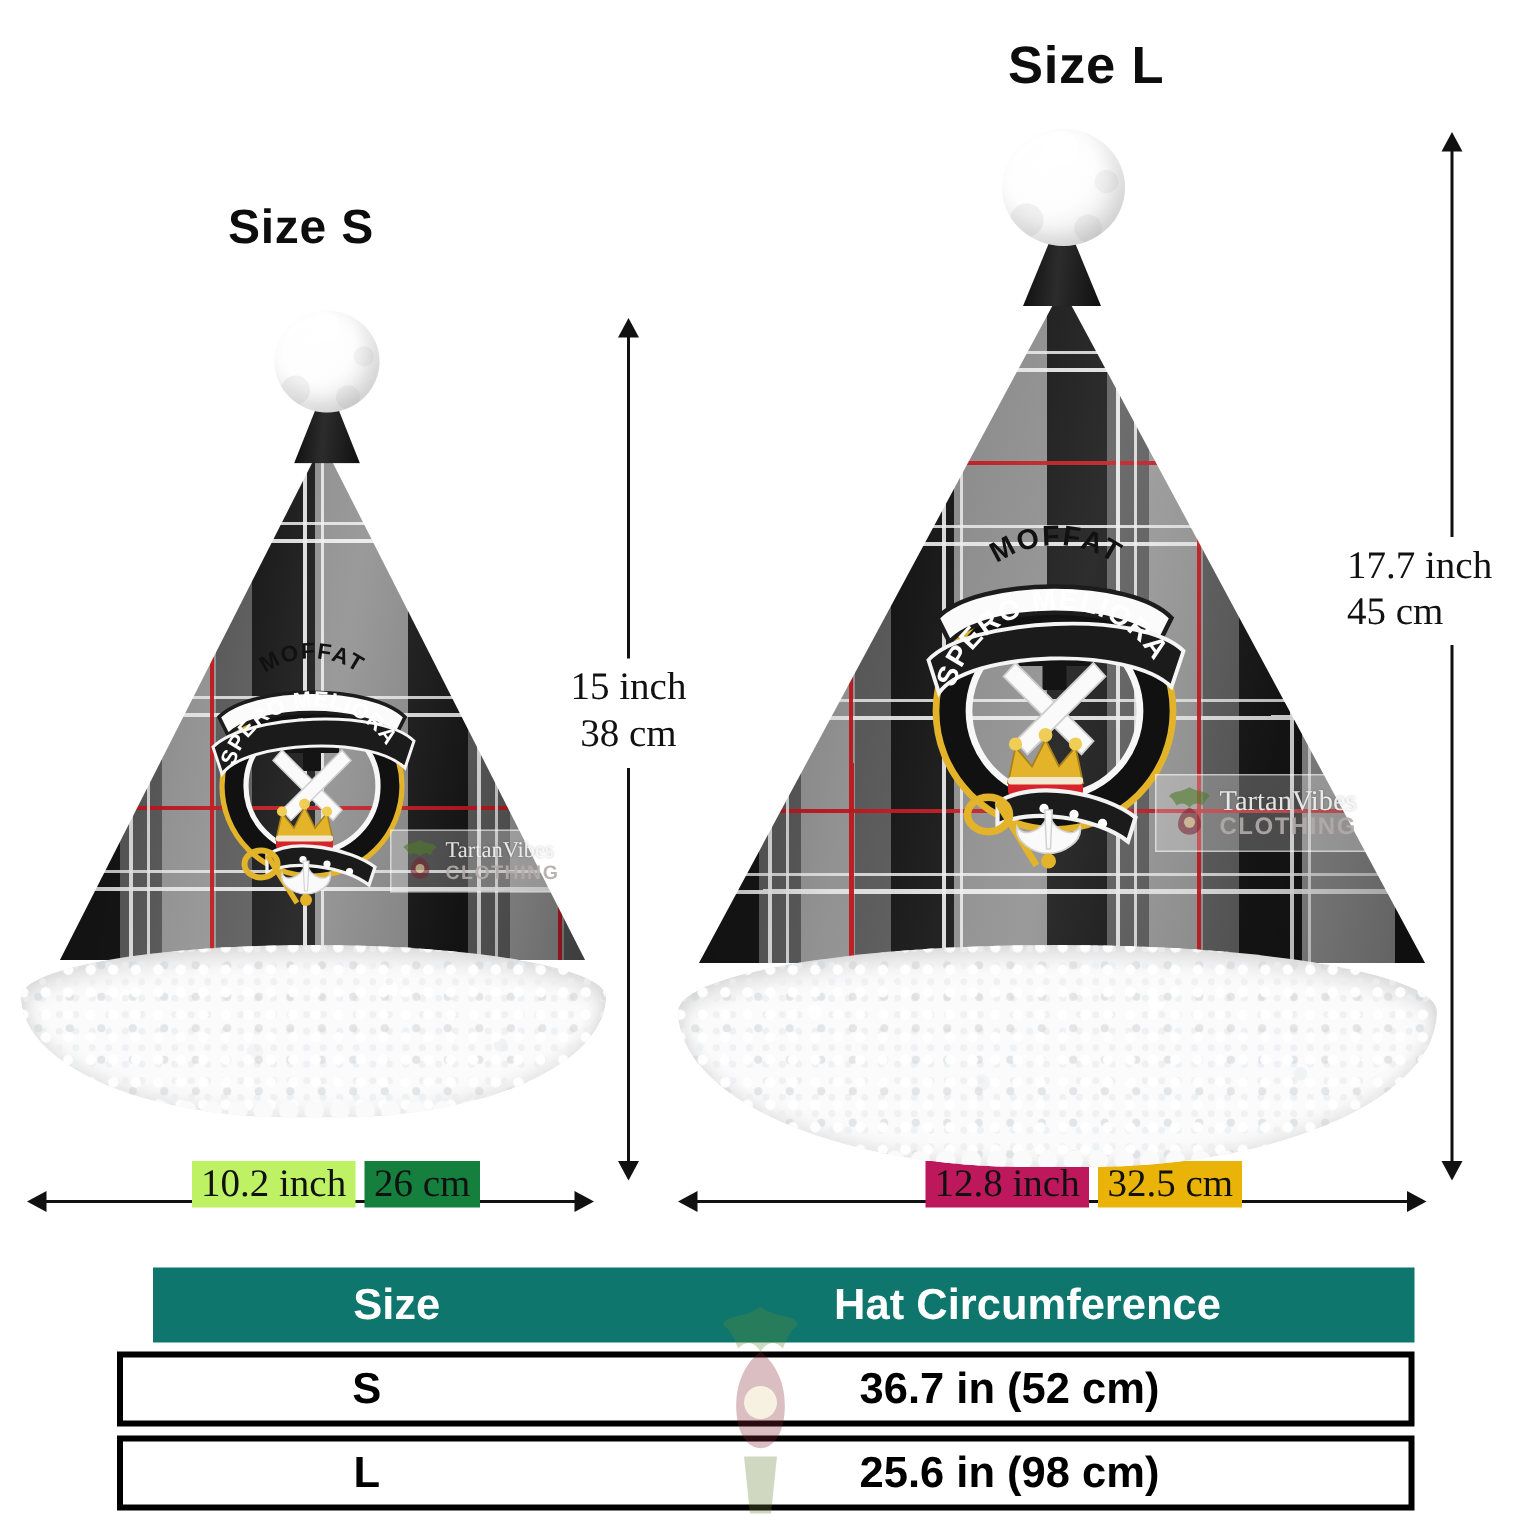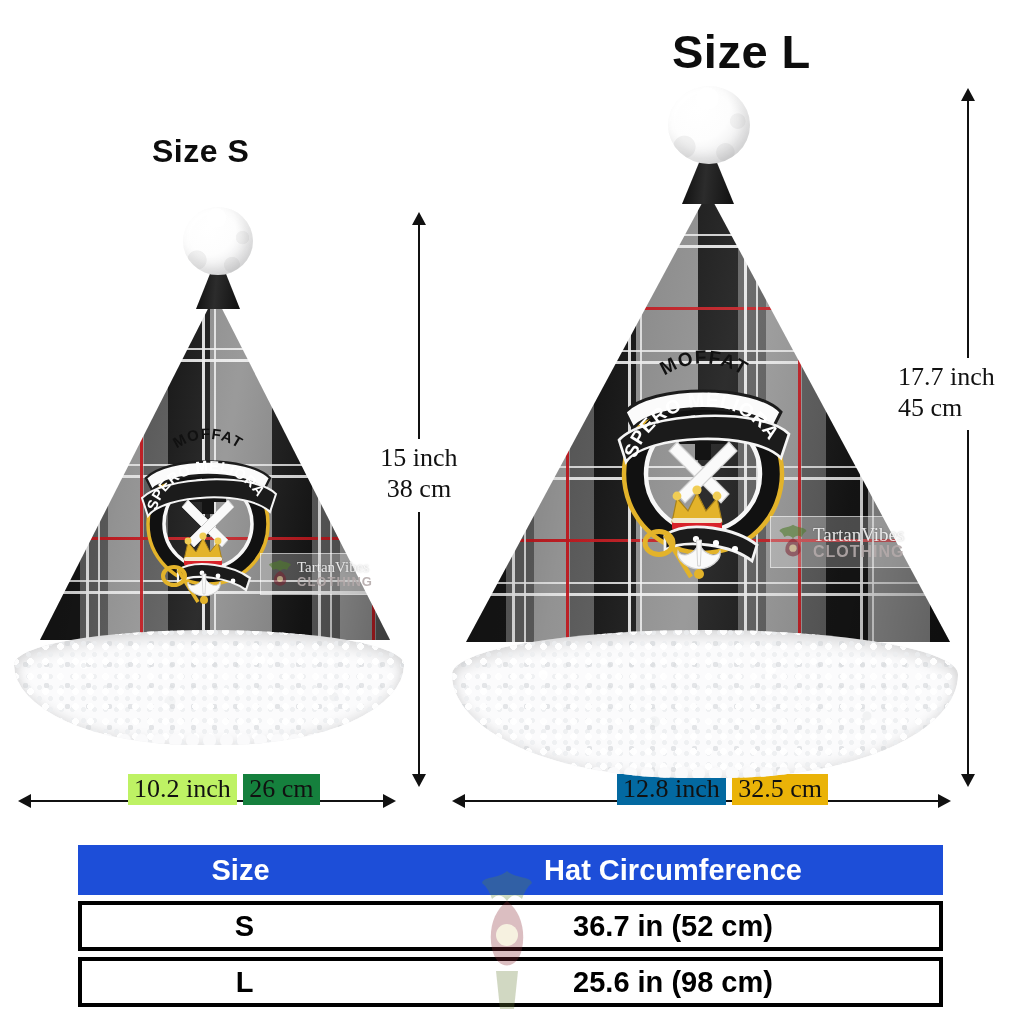--- a/index.html
+++ b/index.html
@@ -12,21 +12,21 @@
   .stage{position:absolute;inset:0;}
 
   
   .size-heading{
     position:absolute;
     font-family:"Liberation Sans",sans-serif;
     font-weight:bold;color:#0d0d0d;
     letter-spacing:.5px;white-space:nowrap;
   }
   #heading-s{left:152px;top:133px;font-size:32px;}
-  #heading-l{left:672px;top:24px;font-size:47px;}
+  #heading-l{left:672px;top:24px;font-size:35px;}
 
   
   .hat{position:absolute;}
 
   .pom{
     position:absolute;border-radius:50%;
     background:
       radial-gradient(circle at 36% 30%,#ffffff 0%,#fdfdfd 42%,#ececed 72%,#d9dadb 100%);
     box-shadow:inset -5px -6px 12px rgba(0,0,0,.10),
                inset 4px 5px 9px rgba(255,255,255,.9);
@@ -171,21 +171,21 @@
   .arrow.up{border-left:7px solid transparent;border-right:7px solid transparent;border-bottom:13px solid #111;}
   .arrow.down{border-left:7px solid transparent;border-right:7px solid transparent;border-top:13px solid #111;}
   .arrow.left{border-top:7px solid transparent;border-bottom:7px solid transparent;border-right:13px solid #111;}
   .arrow.right{border-top:7px solid transparent;border-bottom:7px solid transparent;border-left:13px solid #111;}
 
   
   .size-table{
     position:absolute;left:78px;top:845px;width:865px;
   }
   .tbl-head{
-    display:flex;background:#1d4ed8;height:50px;align-items:center;
+    display:flex;background:#0f766e;height:50px;align-items:center;margin-left:24px;
   }
   .tbl-head .cell{
     color:#ffffff;font-weight:bold;font-size:29px;text-align:center;
     font-family:"Liberation Sans",sans-serif;
   }
   .tbl-row{
     display:flex;height:50px;align-items:center;background:#ffffff;
     border:4px solid #000;box-sizing:border-box;margin-top:6px;
   }
   .tbl-row .cell{
@@ -397,21 +397,21 @@
     </div>
     <div class="dim-line" style="left:967px;top:430px;width:2px;height:344px;"></div>
     <div class="arrow down" style="left:961px;top:774px;"></div>
   </div>
 
   <div>
     <div class="arrow left" style="left:452px;top:794px;"></div>
     <div class="dim-line" style="left:464px;top:800px;width:476px;height:2px;"></div>
     <div class="arrow right" style="left:938px;top:794px;"></div>
     <div class="dim-label" style="left:617px;top:772px;width:170px;font-size:26px;background:transparent;">
-      <div style="background:#0369a1;display:inline-block;padding:0 6px;">12.8 inch</div>
+      <div style="background:#be185d;display:inline-block;padding:0 6px;">12.8 inch</div>
       <div style="background:#eab308;display:inline-block;padding:0 6px;margin-top:2px;">32.5 cm</div>
     </div>
   </div>
 
   <div class="size-table">
 
     <svg class="tbl-wm" viewBox="0 0 62 150">
       <path d="M31,4 C40,12 54,9 56,16 C51,20 48,26 46,32 C40,26 35,28 31,34 C27,28 22,26 16,32 C14,26 11,20 6,16 C8,9 22,12 31,4 Z" fill="#5f8a33"></path>
       <path d="M31,34 C44,44 50,62 46,82 C41,104 21,104 16,82 C12,62 18,44 31,34 Z" fill="#8a2a36"></path>
       <circle cx="31" cy="68" r="11" fill="#e4d49c"></circle>

